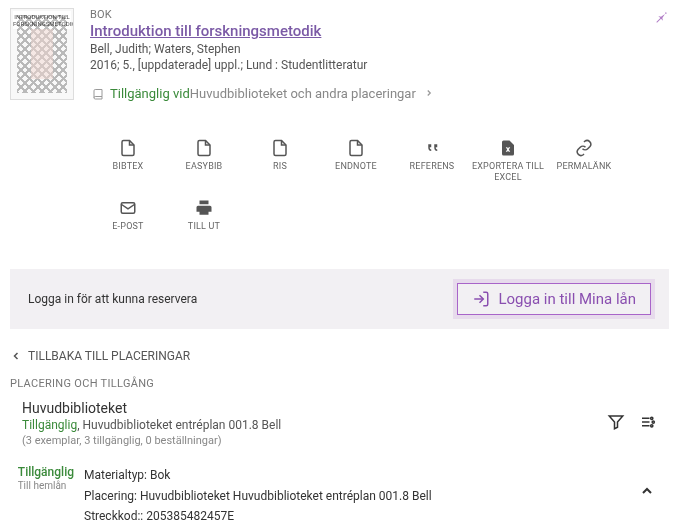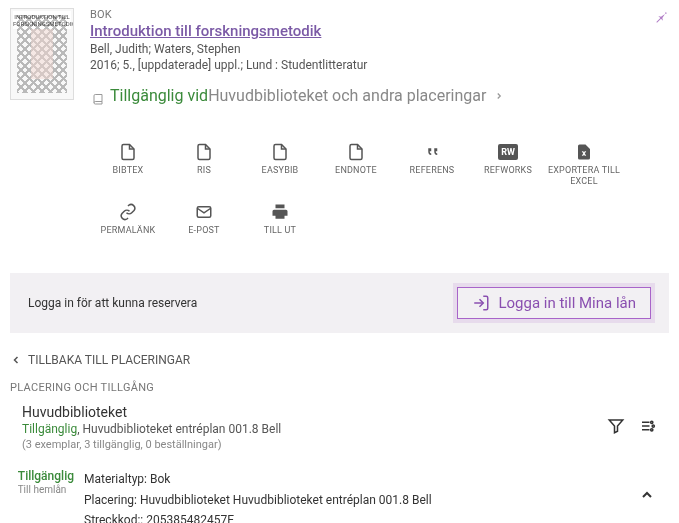--- a/index.html
+++ b/index.html
@@ -7,21 +7,21 @@
   .container { padding: 8px 10px; }
   .top-row { display: flex; align-items: flex-start; position: relative; }
   .thumb { width: 64px; height: 92px; margin-right: 16px; flex-shrink: 0; border: 1px solid #ddd; position: relative; overflow:hidden; background:#f8f8f8;}
   .thumb-inner { position:absolute; inset:6px; background:repeating-linear-gradient(45deg,#000 0 2px,transparent 2px 6px),repeating-linear-gradient(-45deg,#000 0 2px,transparent 2px 6px); opacity:0.25;}
   .thumb-inner::after{content:""; position:absolute; inset:14px; background:#e07a5f; opacity:0.5;}
   .thumb-label{position:absolute; top:2px; left:2px; right:2px; font-size:6px; text-align:center; color:#555; background:#fff; padding:2px 0;}
   .meta { flex: 1; min-width: 0; }
   .type { font-size: 11px; color: #777; text-transform: uppercase; letter-spacing: .2px; }
   .title { font-size: 15px; color: #7b5aa6; text-decoration: underline; font-weight: 500; margin-top: 1px; }
   .authors, .pub { font-size: 12px; color: #555; margin-top: 2px; }
-  .avail-line { margin-top: 14px; font-size: 16px; display:flex; align-items:center;}
+  .avail-line { margin-top: 14px; font-size: 13px; display:flex; align-items:center;}
   .avail-icon{display:inline-block; width:16px; height:12px; margin-right:4px; color:#999;}
   .avail-line .green { color: #3a8a3a; }
   .avail-line .grey { color: #888; }
   .avail-line .chev{ margin-left:8px; color:#999; }
   .pin { position: absolute; top: 0; right: 0; color: #b07cc6; font-size: 16px; }
   .actions { margin-top: 30px; margin-left: 80px; display: flex; flex-wrap: wrap; gap: 0; }
   .action { width: 76px; display: flex; flex-direction: column; align-items: center; padding: 8px 0; cursor: pointer; }
   .action .ic { width: 18px; height: 18px; display:flex; align-items:center; justify-content:center; color:#555;}
   .action .lbl { font-size: 9px; color: #666; text-align: center; margin-top: 4px; line-height: 1.2; letter-spacing:.2px;}
   .rw-badge{background:#555; color:#fff; font-size:9px; font-weight:bold; padding:3px 3px; border-radius:2px;}
@@ -96,53 +96,47 @@
         </div>
         <div class="lbl">BIBTEX</div>
       </div>
       <div class="action">
         <div class="ic">
           <svg viewBox="0 0 24 24" width="18" height="18" fill="none" stroke="currentColor" stroke-width="2">
             <path d="M14 2H6a2 2 0 00-2 2v16a2 2 0 002 2h12a2 2 0 002-2V8z"></path>
             <polyline points="14 2 14 8 20 8"></polyline>
           </svg>
         </div>
+        <div class="lbl">EASYBIB</div>
+      </div>
+      <div class="action">
+        <div class="ic">
+          <svg viewBox="0 0 24 24" width="18" height="18" fill="none" stroke="currentColor" stroke-width="2">
+            <path d="M14 2H6a2 2 0 00-2 2v16a2 2 0 002 2h12a2 2 0 002-2V8z"></path>
+            <polyline points="14 2 14 8 20 8"></polyline>
+          </svg>
+        </div>
         <div class="lbl">RIS</div>
-      </div>
-      <div class="action">
-        <div class="ic">
-          <svg viewBox="0 0 24 24" width="18" height="18" fill="none" stroke="currentColor" stroke-width="2">
-            <path d="M14 2H6a2 2 0 00-2 2v16a2 2 0 002 2h12a2 2 0 002-2V8z"></path>
-            <polyline points="14 2 14 8 20 8"></polyline>
-          </svg>
-        </div>
-        <div class="lbl">EASYBIB</div>
       </div>
       <div class="action">
         <div class="ic">
           <svg viewBox="0 0 24 24" width="18" height="18" fill="none" stroke="currentColor" stroke-width="2">
             <path d="M14 2H6a2 2 0 00-2 2v16a2 2 0 002 2h12a2 2 0 002-2V8z"></path>
             <polyline points="14 2 14 8 20 8"></polyline>
           </svg>
         </div>
         <div class="lbl">ENDNOTE</div>
       </div>
       <div class="action">
         <div class="ic">
           <svg viewBox="0 0 24 24" width="18" height="18" fill="currentColor">
             <path d="M7 7h4v4H9c0 2 1 3 2 3v2c-3 0-4-2-4-5V7zm8 0h4v4h-2c0 2 1 3 2 3v2c-3 0-4-2-4-5V7z"></path>
           </svg>
         </div>
         <div class="lbl">REFERENS</div>
-      </div>
-      <div class="action">
-        <div class="ic">
-          <span class="rw-badge">RW</span>
-        </div>
-        <div class="lbl">REFWORKS</div>
       </div>
       <div class="action">
         <div class="ic">
           <svg viewBox="0 0 24 24" width="18" height="18" fill="currentColor">
             <path d="M14 2H6a2 2 0 00-2 2v16a2 2 0 002 2h12a2 2 0 002-2V8l-6-6zM9 17l2-3-2-3h2l1 1.5L13 11h2l-2 3 2 3h-2l-1-1.5L11 17H9z"></path>
           </svg>
         </div>
         <div class="lbl">EXPORTERA TILL EXCEL</div>
       </div>
       <div class="action">

